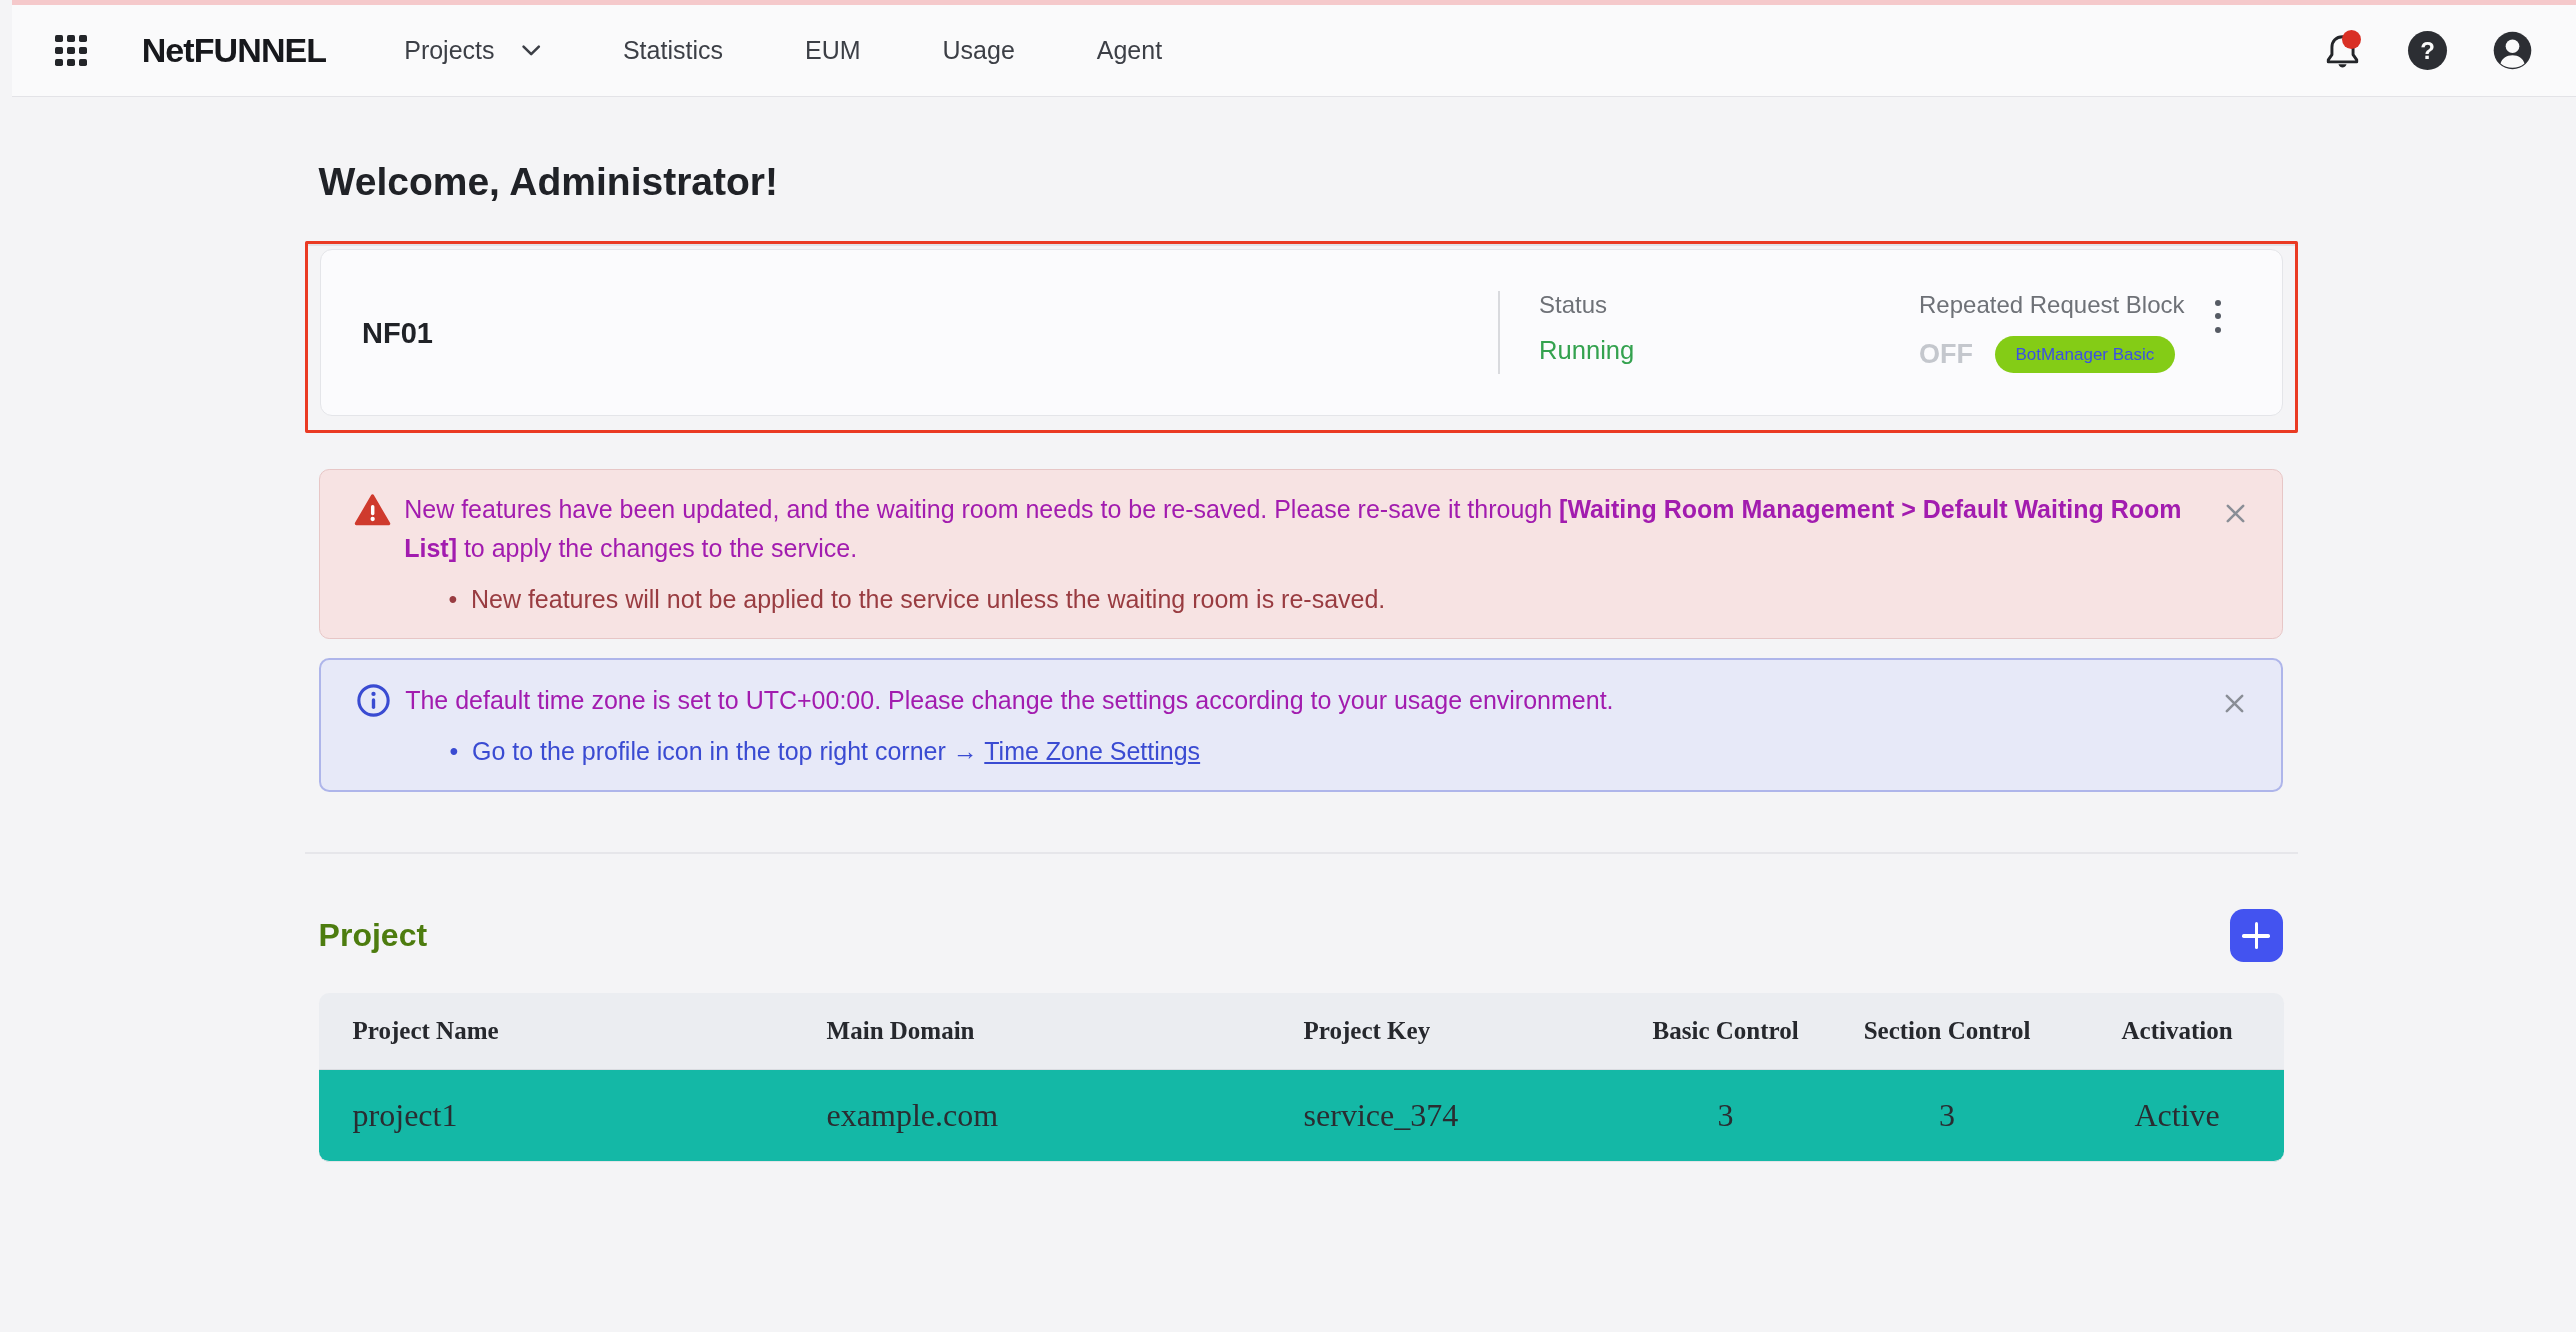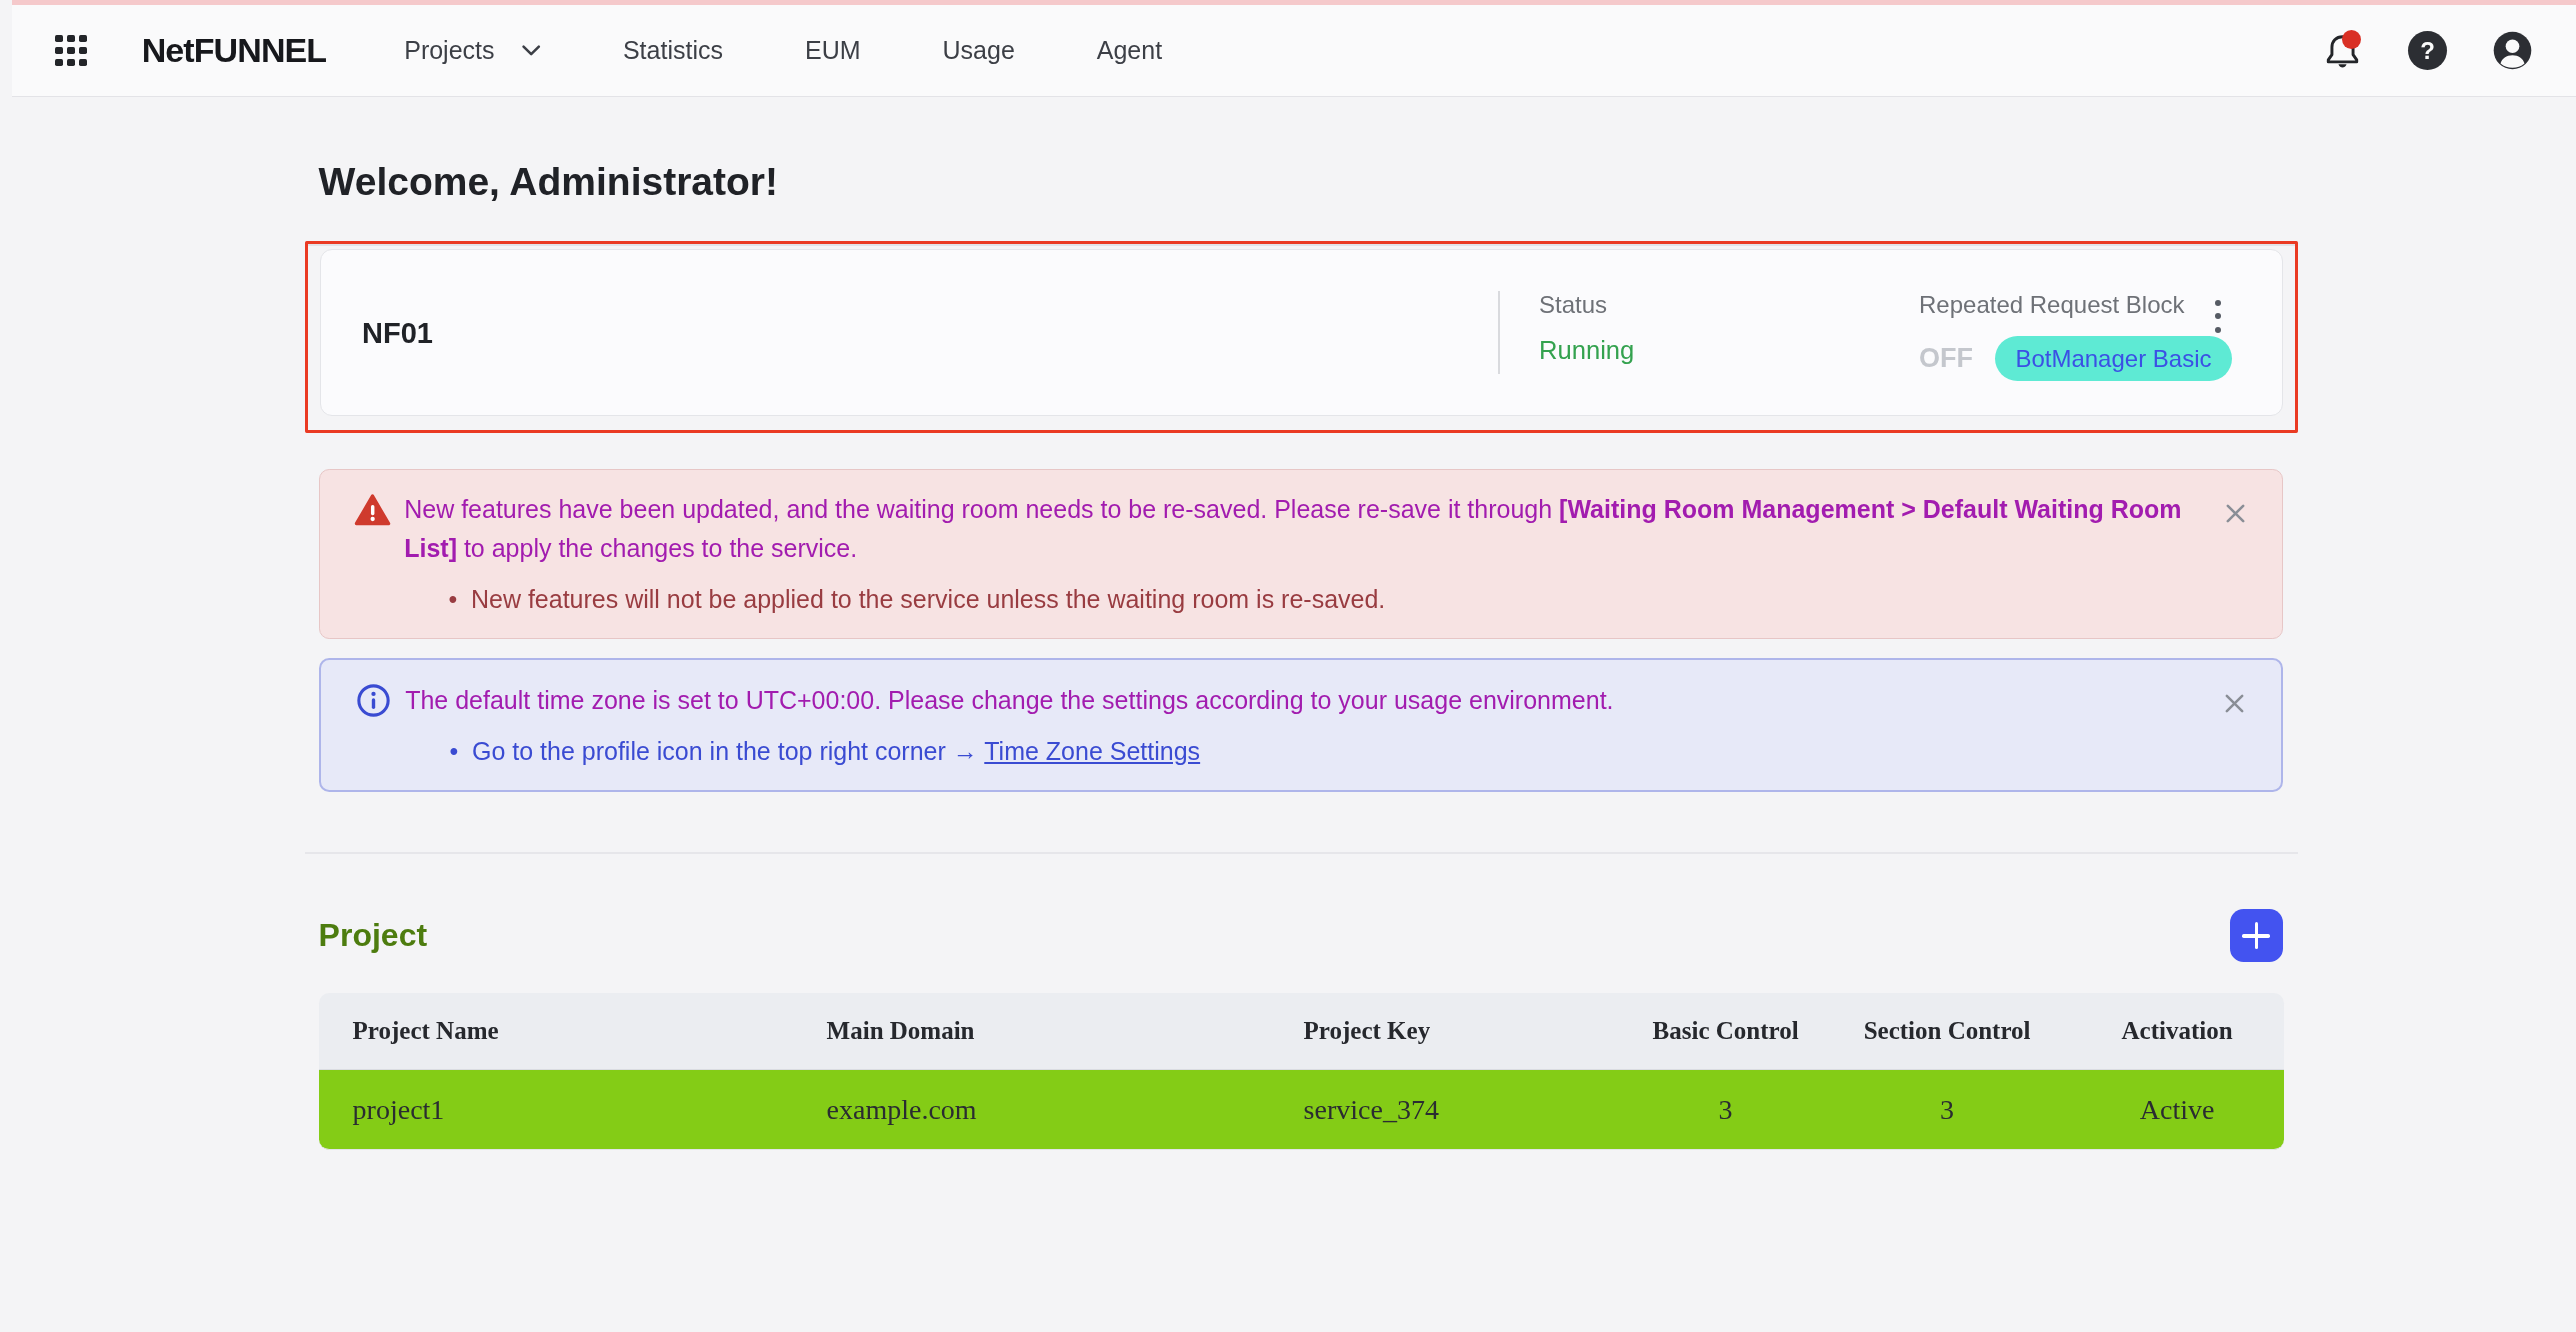--- a/index.html
+++ b/index.html
@@ -52,21 +52,21 @@
     font-size:29px; font-weight:bold; color:#202227; }
   .v-divider { position:absolute; left:1177px; top:41px; width:1.7px; height:83px; background:#d9dade; }
   .kv-col { position:absolute; top:41px; }
   .status-col { left:1218px; }
   .rrb-col { left:1598px; }
   .kv-label { font-size:24px; color:#6e7177; }
   .kv-value-row { margin-top:17px; display:flex; align-items:center; }
   .status-running { font-size:25.6px; color:#34a24f; }
   .rrb-off { font-size:27px; font-weight:bold; color:#c4c7cd; }
   .badge {
-    margin-left:22px; background:#5eead4; color:#3b50e4; font-size:24px;
+    margin-left:22px; background:#84cc16; color:#3b50e4; font-size:17px;
     padding:8.5px 20.4px; border-radius:851px; white-space:nowrap;
   }
   .kebab { position:absolute; right:58px; top:46px; display:flex; flex-direction:column; gap:7.7px; cursor:pointer; padding:3.4px; }
   .kebab i { width:6px; height:6px; border-radius:50%; background:#565b64; }
 
   
   .alert { position:relative; margin-left:13.6px; width:1964px; border-radius:10.2px; padding:20.4px 94px 19px 34px; }
   .alert-warning { margin-top:36px; background:#f7e3e3; border:1.7px solid #e7c6c6; }
   .alert-info { margin-top:19px; background:#e7e9f8; border:2.6px solid #aeb5ea; }
   .alert-row { display:flex; align-items:flex-start; gap:13.6px; }
@@ -93,21 +93,21 @@
 
   table.project-table { margin-top:31px; margin-left:13.6px; width:1964px; border-collapse:separate; border-spacing:0; table-layout:fixed;font-family:Liberation Serif, serif; }
   .project-table thead th {
     background:#ebedf1; font-size:25px; font-weight:bold; color:#26282d; height:77px;
     text-align:left; padding:0 0 0 34px; border-bottom:1.7px solid #dadce1;
   }
   .project-table thead th.center { text-align:center; padding:0; }
   .project-table thead th:first-child { border-top-left-radius:10.2px; }
   .project-table thead th:last-child { border-top-right-radius:10.2px; }
   .project-table tbody td {
-    background:#84cc16; font-size:28px; color:#2a2c31; height:80px;
+    background:#14b8a6; font-size:32px; color:#2a2c31; height:92px;
     text-align:left; padding:0 0 0 34px; border-bottom:1.7px solid #e3e4e8;
   }
   .project-table tbody td.center { text-align:center; padding:0; }
   .project-table tbody tr td:first-child { border-bottom-left-radius:10.2px; }
   .project-table tbody tr td:last-child { border-bottom-right-radius:10.2px; }
   .cell-active { color:#34a24f; }
 </style>
 </head>
 <body>
 

